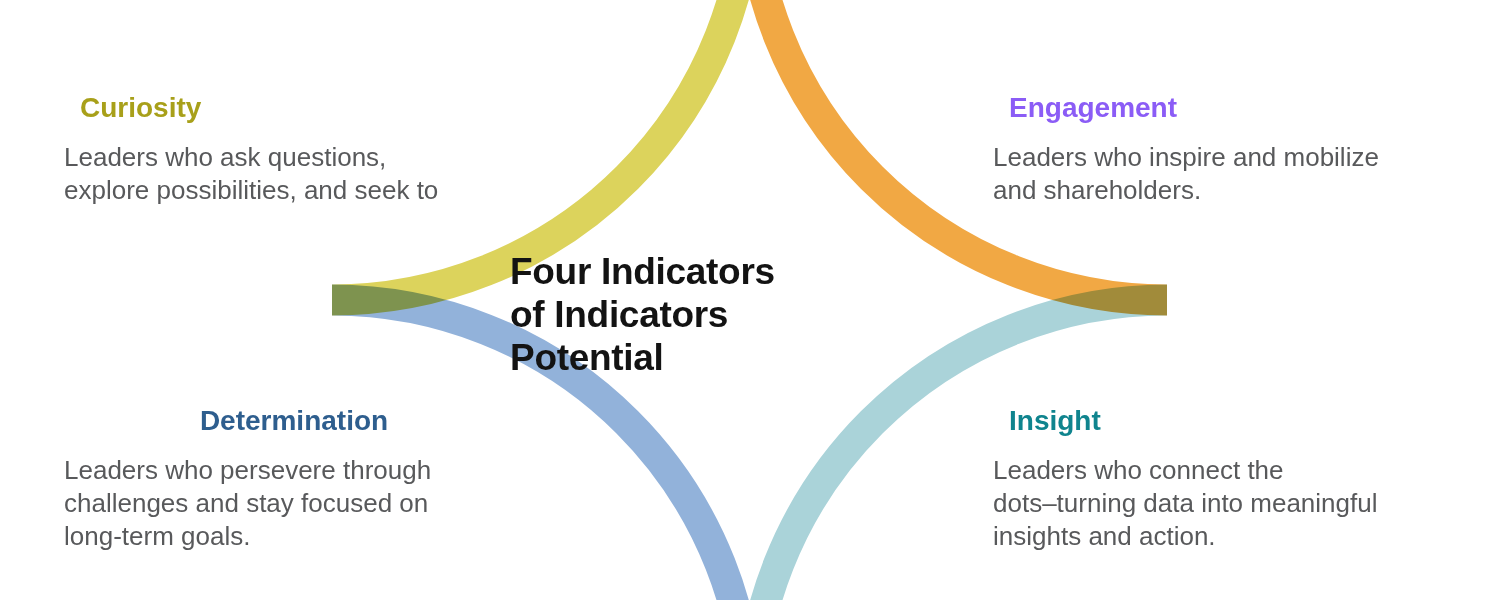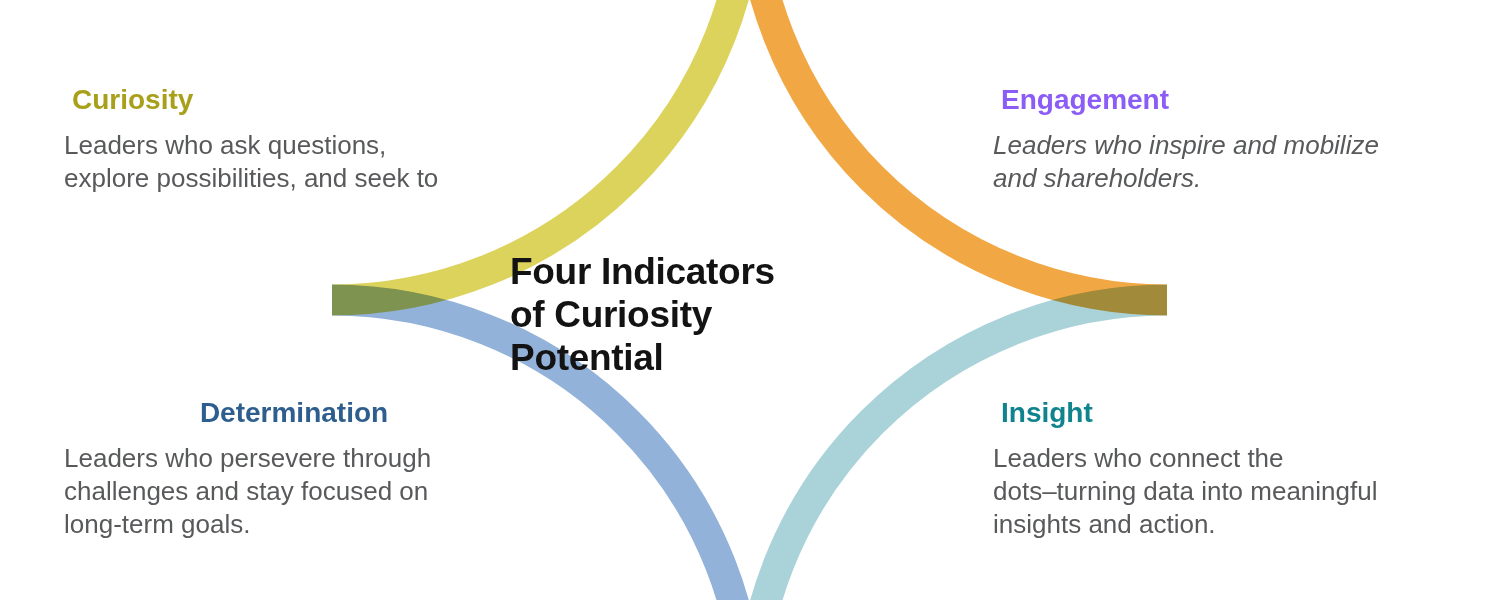--- a/index.html
+++ b/index.html
@@ -38,21 +38,21 @@
   }
   .indicator {
     position: absolute;
     width: 460px;
   }
   .indicator.top-row { top: 75px; }
   .indicator.bottom-row { top: 388px; }
   .indicator.left-col { left: 64px; }
   .indicator.right-col { left: 993px; }
   .indicator-heading {
-    margin: 8px;
+    margin: 16px;
     font-size: 28px;
     line-height: 34px;
     font-weight: 700;
   }
   .indicator-body {
     margin: 12px 0 0 0;
     font-size: 26px;
     line-height: 33px;
     font-weight: 400;
     color: #58595b;
@@ -66,35 +66,35 @@
 
   <svg class="arcs" viewBox="0 0 1500 600" aria-hidden="true">
     <path class="arc" d="M 332 300 A 417.5 417.5 0 0 0 749.5 -117.5" stroke="#dcd35c"></path>
     <path class="arc" d="M 749.5 -117.5 A 417.5 417.5 0 0 0 1167 300" stroke="#f1a844"></path>
     <path class="arc" d="M 332 300 A 417.5 417.5 0 0 1 749.5 717.5" stroke="#92b2da"></path>
     <path class="arc" d="M 749.5 717.5 A 417.5 417.5 0 0 1 1167 300" stroke="#aad3d9"></path>
   </svg>
 
   <div class="center-title" style="color: rgb(19, 19, 19);">
     <span class="body-line">Four Indicators</span>
-    <span class="body-line">of Curiosity</span>
+    <span class="body-line">of Indicators</span>
     <span class="body-line">Potential</span>
   </div>
 
   <div class="indicator top-row left-col">
     <h2 class="indicator-heading" style="color: rgb(168, 160, 26);">Curiosity</h2>
     <p class="indicator-body" style="color: rgb(88, 89, 91);">
       <span class="body-line">Leaders who ask questions,</span>
       <span class="body-line">explore possibilities, and seek to</span>
     </p>
   </div>
 
   <div class="indicator top-row right-col">
     <h2 class="indicator-heading" style="color: #8b5cf6;">Engagement</h2>
-    <p class="indicator-body" style="color: rgb(88, 89, 91); font-style: italic;">
+    <p class="indicator-body" style="color: rgb(88, 89, 91);">
       <span class="body-line">Leaders who inspire and mobilize</span>
       <span class="body-line">and shareholders.</span>
     </p>
   </div>
 
   <div class="indicator bottom-row left-col">
     <h2 class="indicator-heading" style="color: rgb(46, 94, 142); text-align: center;">Determination</h2>
     <p class="indicator-body" style="color: rgb(88, 89, 91);">
       <span class="body-line">Leaders who persevere through</span>
       <span class="body-line">challenges and stay focused on</span>

